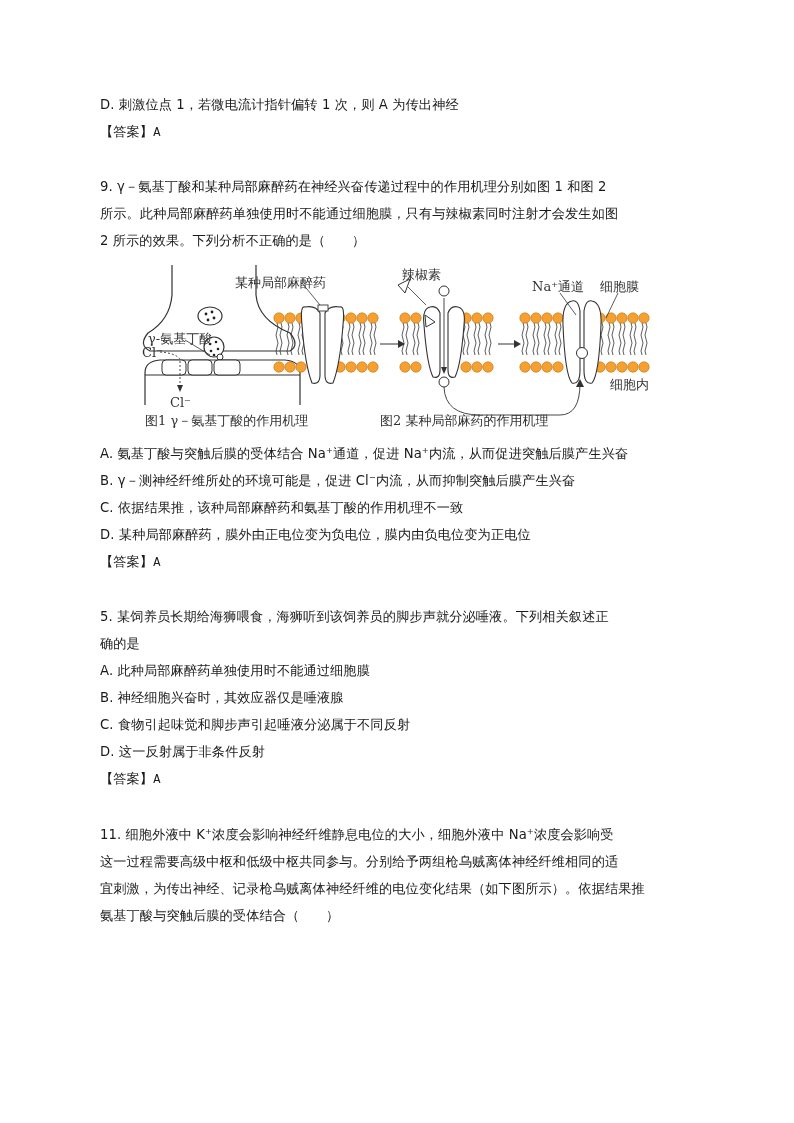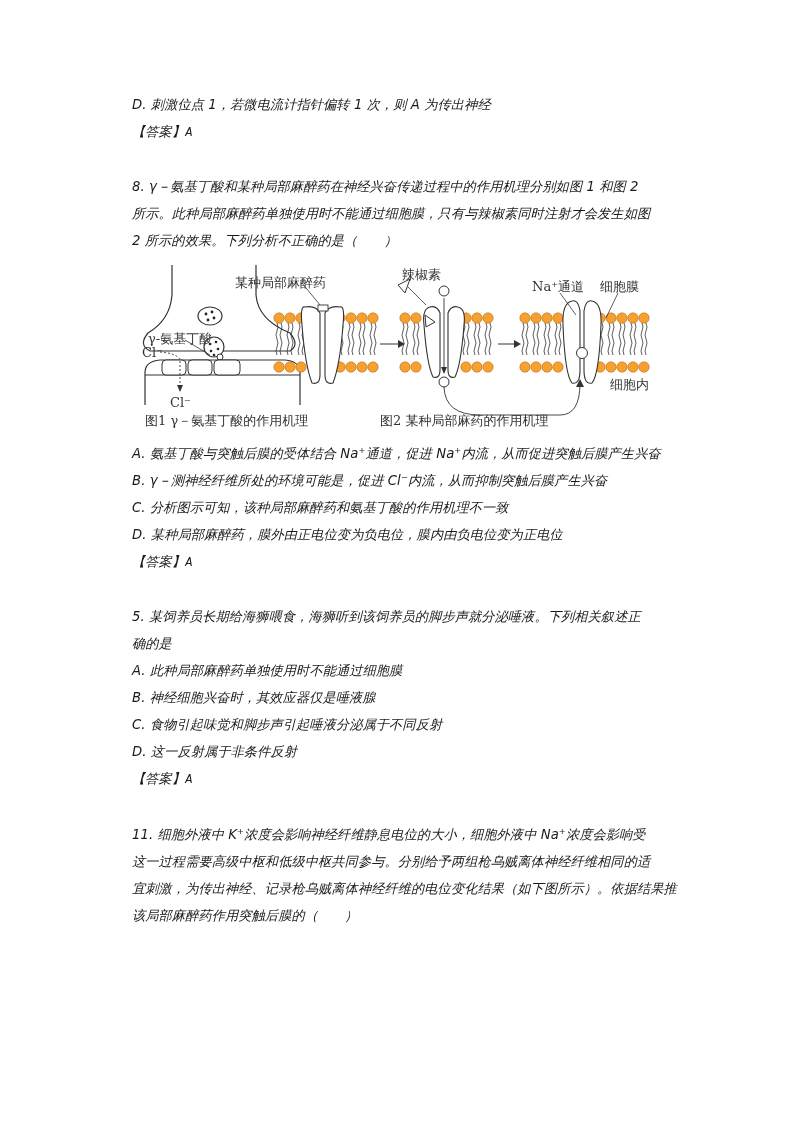--- a/index.html
+++ b/index.html
@@ -1,40 +1,39 @@
 <!DOCTYPE html>
 <html><head>
 <meta charset="utf-8">
 <style>
   html, body { margin: 0; padding: 0; }
   body {
     width: 794px; height: 1123px; background: #ffffff; position: relative; overflow: hidden;
     font-family: "DejaVu Sans", sans-serif; color: #1a1a1a;
   }
   .line {
-    position: absolute; left: 132px; font-size: 13.2px; line-height: 16px; white-space: nowrap;
+    position: absolute; left: 100px; font-size: 13.2px; line-height: 16px; white-space: nowrap;
     letter-spacing: 0.1px;
-    font-style: italic;
   }
   .latin { font-family: "Liberation Mono", "DejaVu Sans Mono", monospace; font-size: 12px; }
   .figure {
     position: absolute; left: 140px; top: 265px; width: 520px; height: 165px;
   }
   .figure svg { display: block; }
   .cap { font-family: "DejaVu Serif", serif; font-size: 13px; fill: #333; }
 </style>
 </head>
 <body>
 
 <div class="line" style="top:97px">D. 刺激位点 1，若微电流计指针偏转 1 次，则 A 为传出神经</div>
 <div class="line" style="top:124px">
   <span>【答案】</span><span class="latin">A</span>
 </div>
 
-<div class="line" style="top:179px">8. γ－氨基丁酸和某种局部麻醉药在神经兴奋传递过程中的作用机理分别如图 1 和图 2</div>
+<div class="line" style="top:179px">9. γ－氨基丁酸和某种局部麻醉药在神经兴奋传递过程中的作用机理分别如图 1 和图 2</div>
 <div class="line" style="top:206px">所示。此种局部麻醉药单独使用时不能通过细胞膜，只有与辣椒素同时注射才会发生如图</div>
 <div class="line" style="top:233px">2 所示的效果。下列分析不正确的是（　　）</div>
 
 <div class="figure">
   <svg width="520" height="165" viewBox="0 0 520 165">
     <defs>
       <g id="lipid">
         <circle cx="0" cy="0" r="5.2" fill="#f5a030" stroke="#c07010" stroke-width="0.6"></circle>
         <path d="M-2 5 q2 4 0 8 q-2 4 0 8 q2 4 0 8 q-2 4 0 8" fill="none" stroke="#333" stroke-width="0.8"></path>
         <path d="M2 5 q2 4 0 8 q-2 4 0 8 q2 4 0 8 q-2 4 0 8" fill="none" stroke="#333" stroke-width="0.8"></path>
@@ -129,32 +128,32 @@
       <text x="460" y="26" class="cap">细胞膜</text>
       <text x="470" y="124" class="cap">细胞内</text>
     </g>
 
     <text x="240" y="160" class="cap">图2 某种局部麻药的作用机理</text>
   </svg>
 </div>
 
 <div class="line" style="top:446px">A. 氨基丁酸与突触后膜的受体结合 Na⁺通道，促进 Na⁺内流，从而促进突触后膜产生兴奋</div>
 <div class="line" style="top:473px">B. γ－测神经纤维所处的环境可能是，促进 Cl⁻内流，从而抑制突触后膜产生兴奋</div>
-<div class="line" style="top:500px">C. 分析图示可知，该种局部麻醉药和氨基丁酸的作用机理不一致</div>
+<div class="line" style="top:500px">C. 依据结果推，该种局部麻醉药和氨基丁酸的作用机理不一致</div>
 <div class="line" style="top:527px">D. 某种局部麻醉药，膜外由正电位变为负电位，膜内由负电位变为正电位</div>
 <div class="line" style="top:554px">
   <span>【答案】</span><span class="latin">A</span>
 </div>
 
 <div class="line" style="top:609px">5. 某饲养员长期给海狮喂食，海狮听到该饲养员的脚步声就分泌唾液。下列相关叙述正</div>
 <div class="line" style="top:636px">确的是</div>
 <div class="line" style="top:663px">A. 此种局部麻醉药单独使用时不能通过细胞膜</div>
 <div class="line" style="top:690px">B. 神经细胞兴奋时，其效应器仅是唾液腺</div>
 <div class="line" style="top:717px">C. 食物引起味觉和脚步声引起唾液分泌属于不同反射</div>
 <div class="line" style="top:744px">D. 这一反射属于非条件反射</div>
 <div class="line" style="top:771px">
   <span>【答案】</span><span class="latin">A</span>
 </div>
 
 <div class="line" style="top:827px">11. 细胞外液中 K⁺浓度会影响神经纤维静息电位的大小，细胞外液中 Na⁺浓度会影响受</div>
 <div class="line" style="top:854px">这一过程需要高级中枢和低级中枢共同参与。分别给予两组枪乌贼离体神经纤维相同的适</div>
 <div class="line" style="top:881px">宜刺激，为传出神经、记录枪乌贼离体神经纤维的电位变化结果（如下图所示）。依据结果推</div>
-<div class="line" style="top:908px">该局部麻醉药作用突触后膜的（　　）</div>
+<div class="line" style="top:908px">氨基丁酸与突触后膜的受体结合（　　）</div>
 
 </body></html>

